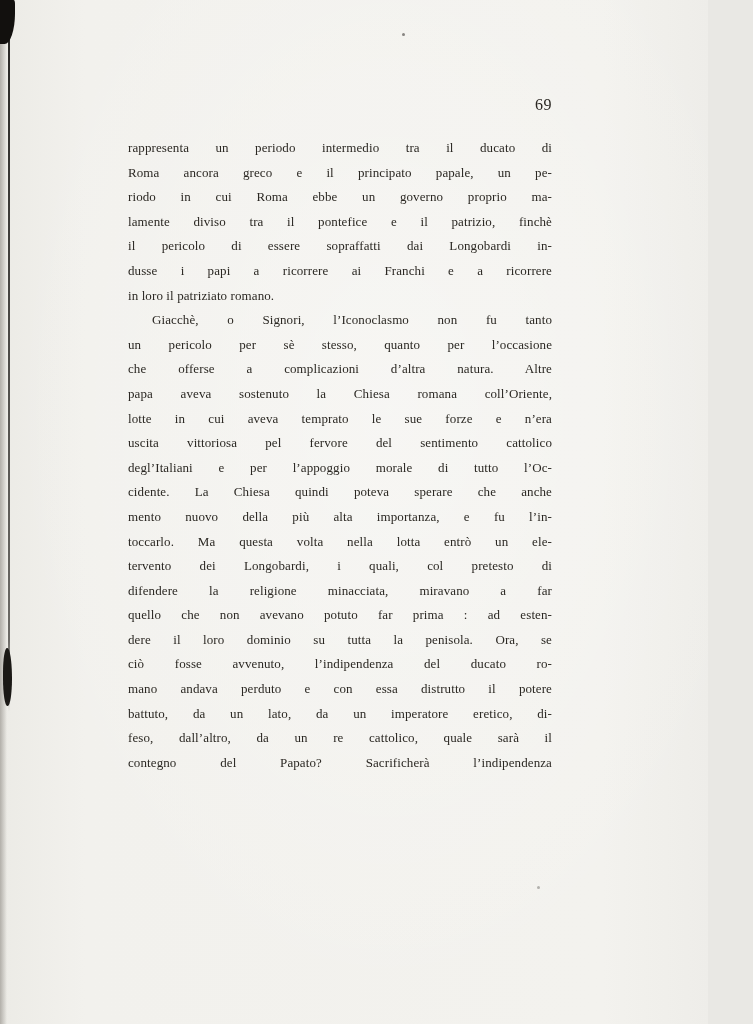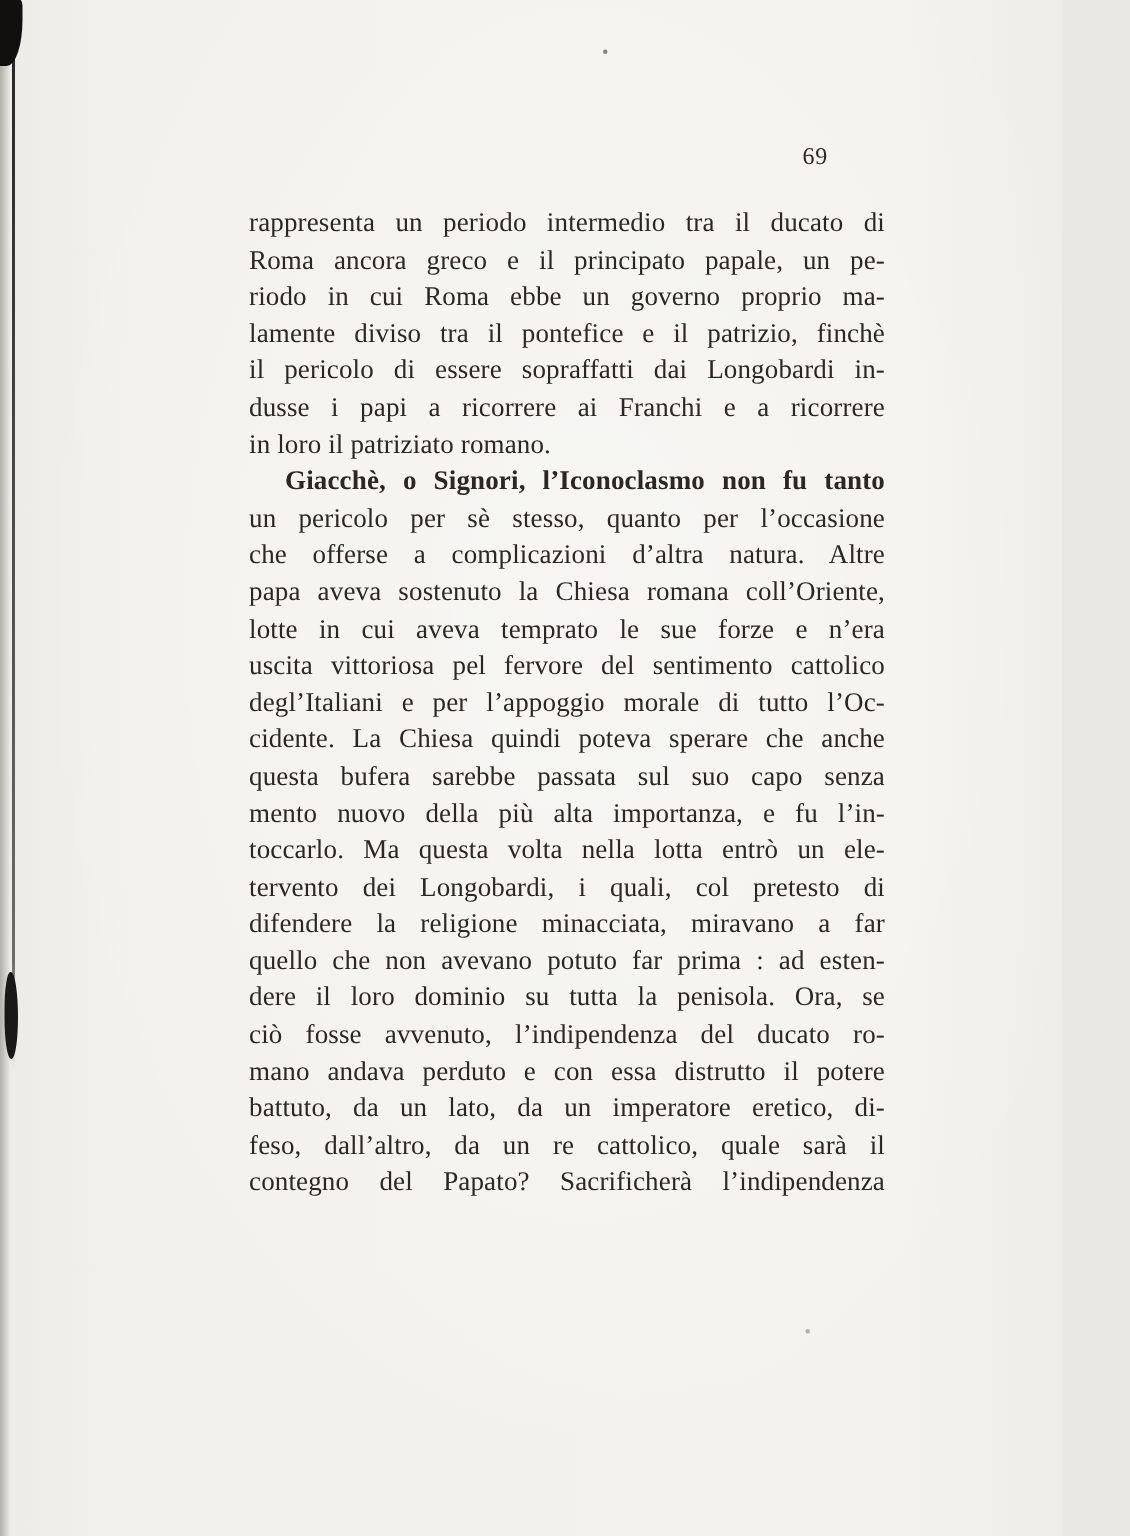--- a/index.html
+++ b/index.html
@@ -74,33 +74,32 @@
     width: 424px;
     text-align: right;
     font-size: 16px;
     color: #2b2823;
     letter-spacing: 0.5px;
   }
   .text-block {
     position: absolute;
     left: 128px; top: 136px;
     width: 424px;
-    font-size: 18px;
+    font-size: 13px;
     line-height: 24.6px;
     color: #2b2823;
     letter-spacing: 0.1px;
-    margin-left: 38px;
   }
   .line {
     text-align: justify;
     text-align-last: justify;
     white-space: normal;
   }
   .line.no-justify { text-align-last: left; }
-  .line.indent { text-indent: 24px; font-weight: bold; }
+  .line.indent { text-indent: 24px; }
 </style>
 </head>
 <body>
 
 <div class="page">
 
   <div class="edge-left"></div>
   <div class="binding-line"></div>
   <div class="blob-top-left"></div>
   <div class="blob-left-mid"></div>
@@ -121,21 +120,20 @@
       <div class="line">dusse i papi a ricorrere ai Franchi e a ricorrere</div>
       <div class="line no-justify">in loro il patriziato romano.</div>
       <div class="line indent">Giacchè, o Signori, l’Iconoclasmo non fu tanto</div>
       <div class="line">un pericolo per sè stesso, quanto per l’occasione</div>
       <div class="line">che offerse a complicazioni d’altra natura. Altre</div>
       <div class="line">papa aveva sostenuto la Chiesa romana coll’Oriente,</div>
       <div class="line">lotte in cui aveva temprato le sue forze e n’era</div>
       <div class="line">uscita vittoriosa pel fervore del sentimento cattolico</div>
       <div class="line">degl’Italiani e per l’appoggio morale di tutto l’Oc-</div>
       <div class="line">cidente. La Chiesa quindi poteva sperare che anche</div>
-      <div class="line">questa bufera sarebbe passata sul suo capo senza</div>
       <div class="line">mento nuovo della più alta importanza, e fu l’in-</div>
       <div class="line">toccarlo. Ma questa volta nella lotta entrò un ele-</div>
       <div class="line">tervento dei Longobardi, i quali, col pretesto di</div>
       <div class="line">difendere la religione minacciata, miravano a far</div>
       <div class="line">quello che non avevano potuto far prima : ad esten-</div>
       <div class="line">dere il loro dominio su tutta la penisola. Ora, se</div>
       <div class="line">ciò fosse avvenuto, l’indipendenza del ducato ro-</div>
       <div class="line">mano andava perduto e con essa distrutto il potere</div>
       <div class="line">battuto, da un lato, da un imperatore eretico, di-</div>
       <div class="line">feso, dall’altro, da un re cattolico, quale sarà il</div>

